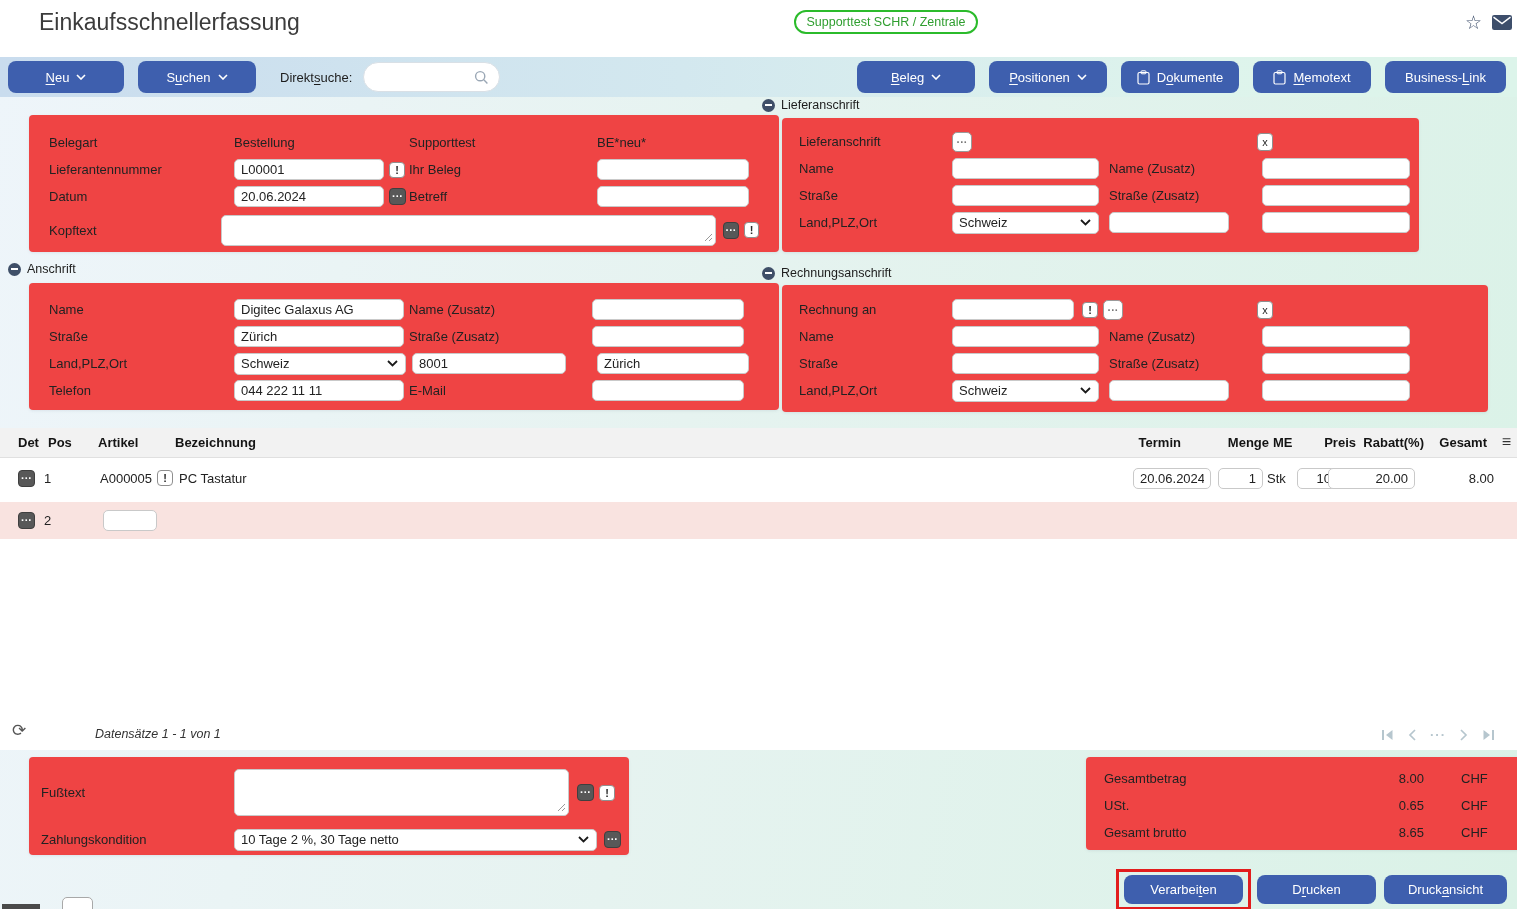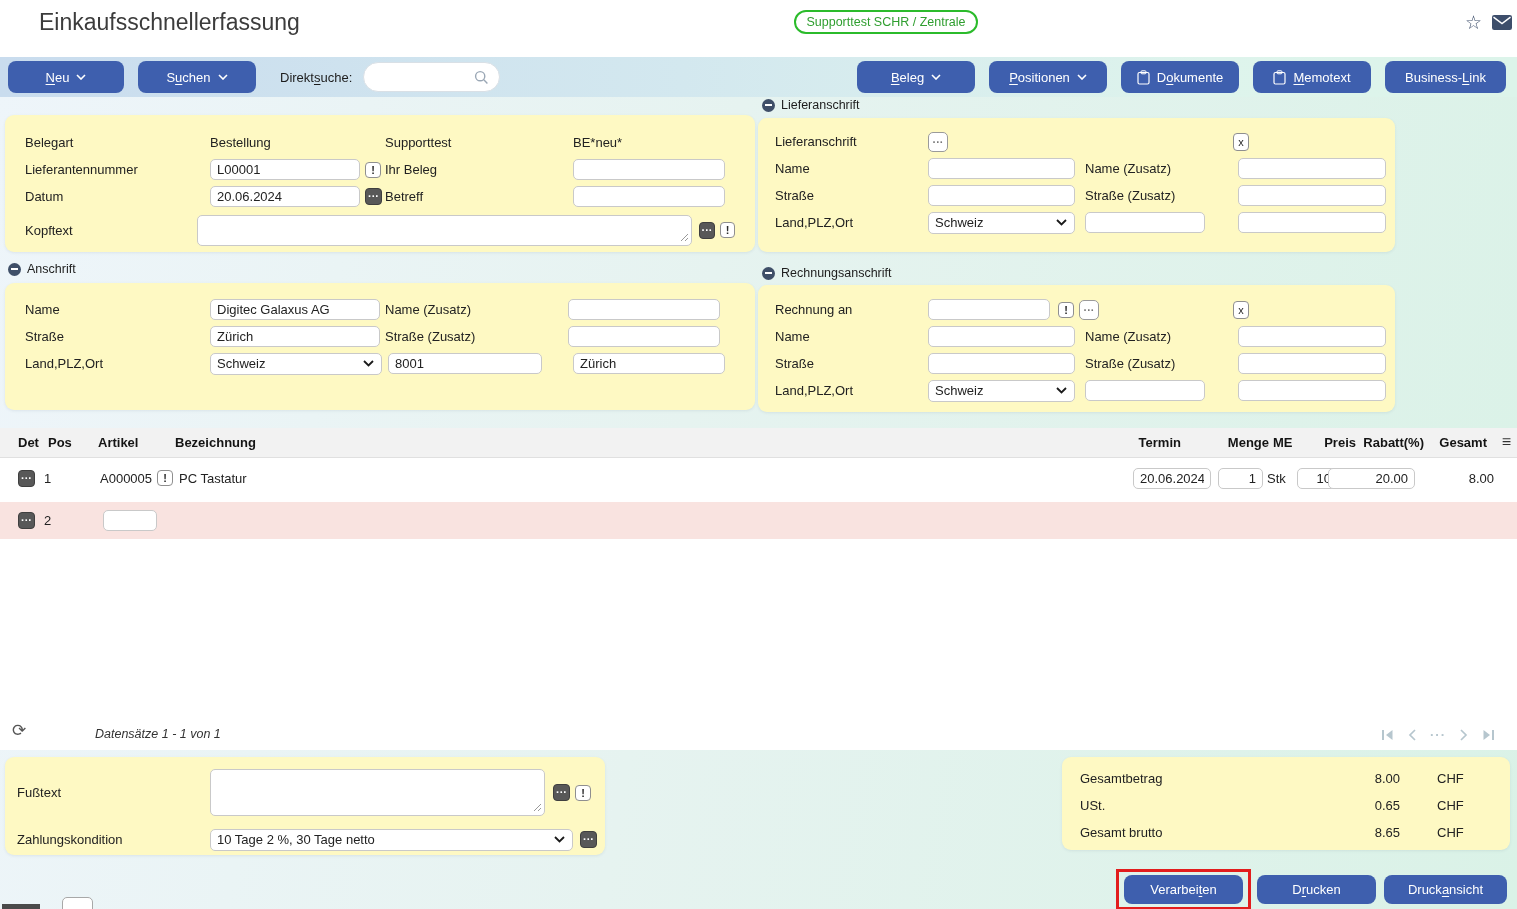--- a/index.html
+++ b/index.html
@@ -40,25 +40,25 @@
   .tb-left { position: absolute; left: 8px; top: 61px; display: flex; align-items: center; }
   .tb-right { position: absolute; right: 11px; top: 61px; display: flex; gap: 14px; }
   .w116 { width: 116px; } .w118 { width: 118px; } .w121 { width: 121px; }
   .direkt-label { margin-left: 24px; font-size: 13px; color: #1c1c1c; }
   .direkt-label .u { text-decoration: underline; text-underline-offset: 2px; }
   .search-box { margin-left: 11px; width: 137px; height: 30px; background: #fff;
     border: 1px solid #d9e0e6; border-radius: 15px; display: flex; align-items: center; padding: 0 10px; }
   .search-box input { flex: 1; width: 90px; border: none; outline: none; background: transparent; font-size: 13px; font-family: inherit; }
 
   
-  .card { position: absolute; background: #fef9c3; border-radius: 9px; box-shadow: 0 1px 3px rgba(60,90,120,.10); }
+  .card { position: absolute; background: #ef4444; border-radius: 4px; box-shadow: 0 1px 3px rgba(60,90,120,.10); margin-left: 24px; }
   #card-beleg    { left: 5px;   top: 115px; width: 750px; height: 137px; padding: 14px 20px 0; }
   #card-anschrift{ left: 5px;   top: 283px; width: 750px; height: 127px; padding: 13px 20px 0; }
   #card-liefer   { left: 758px; top: 118px; width: 637px; height: 134px; padding: 10px 9px 0 17px; }
-  #card-rechnung { left: 758px; top: 285px; width: 637px; height: 127px; padding: 11px 9px 0 17px; }
+  #card-rechnung { left: 758px; top: 285px; width: 706px; height: 127px; padding: 11px 9px 0 17px; }
   #card-foot     { left: 5px;   top: 757px; width: 600px; height: 98px;  padding: 8px 0 0 12px; }
   #card-totals   { left: 1062px;top: 757px; width: 448px; height: 93px;  padding: 8px 18px 0; }
 
   .frow { display: flex; align-items: center; height: 27px; }
   .lbl { font-size: 13px; color: #222; }
   .inp { height: 21px; border: 1px solid #c9c9c9; border-radius: 5px; background: #fff;
     font-size: 13px; font-family: inherit; color: #222; padding: 0 6px; outline: none; }
   .inp.num { text-align: right; }
   .sel { display: flex; align-items: center; justify-content: space-between; height: 22px;
     border: 1px solid #c9c9c9; border-radius: 5px; background: #fff; font-size: 13px;
@@ -278,20 +278,26 @@
       <span class="lbl lc-lbl1">Land,PLZ,Ort</span>
       <span class="sel w172">
         <span>Schweiz</span>
         <svg width="11" height="7" viewBox="0 0 11 7">
             <path d="M1 1 L5.5 5.5 L10 1" stroke="#1a1a1a" stroke-width="1.8" fill="none"></path>
           </svg>
       </span>
       <input class="inp w154" value="8001" style="">
       <input class="inp an-f2 ml31" value="Zürich" style="">
     </div>
+    <div class="frow">
+      <span class="lbl lc-lbl1">Telefon</span>
+      <input class="inp an-f1" value="044 222 11 11" style="">
+      <span class="lbl an-lbl2">E-Mail</span>
+      <input class="inp an-f2" style="">
+    </div>
   </div>
 
   <div class="sec-hdr" style="left:762px;top:98px;">
     <span class="sec-ico"></span>
     <span>Lieferanschrift</span>
   </div>
   <div class="card" id="card-liefer">
     <div class="frow">
       <span class="lbl rc-lbl1">Lieferanschrift</span>
       <span class="ico-ell-outline">···</span>

